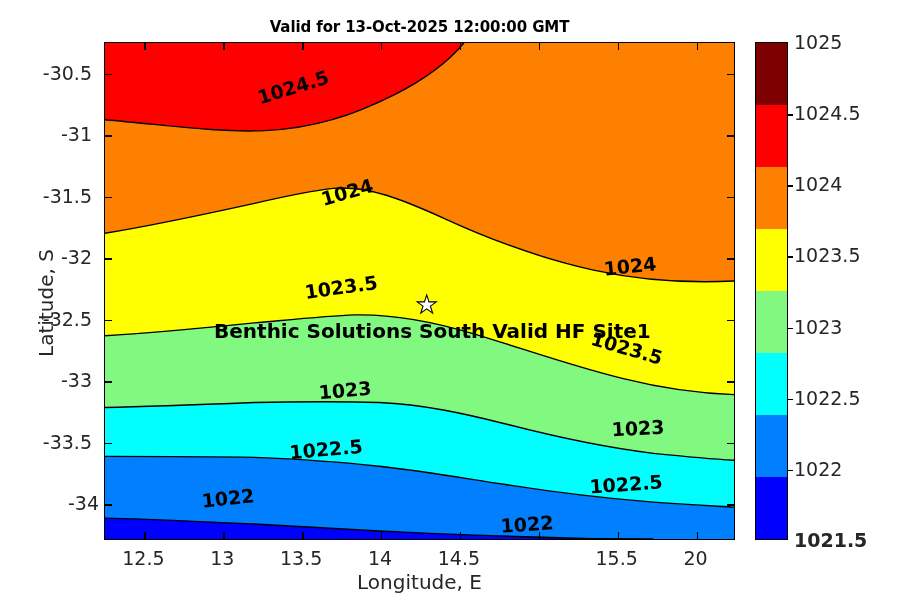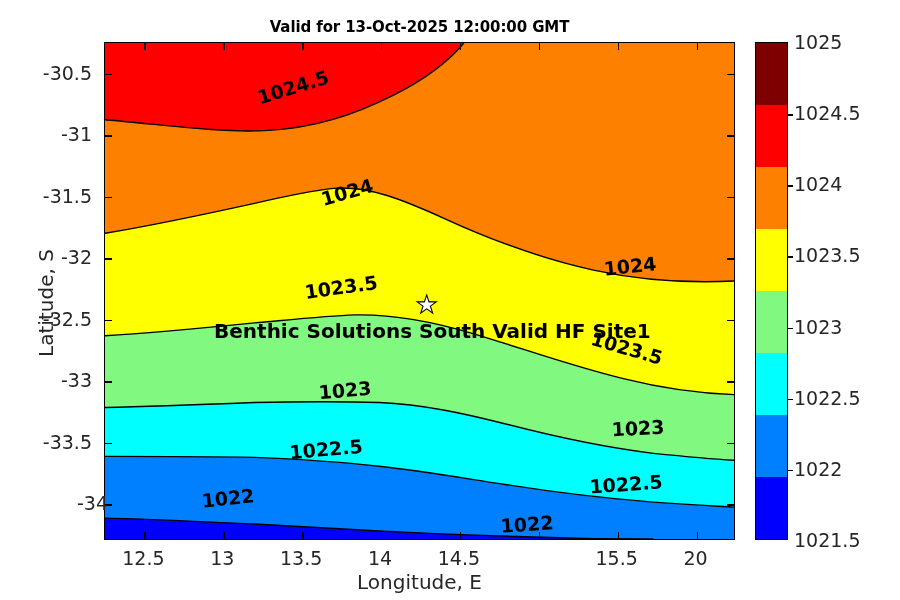--- a/index.html
+++ b/index.html
@@ -229,42 +229,42 @@
     <div class="xtick-label" style="left: 537.812px; top: 561px; margin-top: 36px;">15</div>
     <div class="xtick-label" style="left: 616.688px; top: 547px;">15.5</div>
     <div class="xtick-label" style="left: 695.562px; top: 547px;">20</div>
     <div class="ytick-label" style="left: 0px; width: 92px; top: 72.7407px;">-30.5</div>
     <div class="ytick-label" style="left: 0px; width: 92px; top: 134.222px;">-31</div>
     <div class="ytick-label" style="left: 0px; width: 92px; top: 195.704px;">-31.5</div>
     <div class="ytick-label" style="left: 0px; width: 92px; top: 257.185px;">-32</div>
     <div class="ytick-label" style="left: 0px; width: 92px; top: 318.667px;">-32.5</div>
     <div class="ytick-label" style="left: 0px; width: 92px; top: 380.148px;">-33</div>
     <div class="ytick-label" style="left: 0px; width: 92px; top: 441.63px;">-33.5</div>
-    <div class="ytick-label" style="left: 16px; width: 92px; top: 503.111px;">-34</div>
+    <div class="ytick-label" style="left: 7px; width: 92px; top: 503.111px;">-34</div>
     <div class="contour-label" style="left: 293px; top: 87px; transform: translate(-50%, -50%) rotate(-17deg);">1024.5</div>
     <div class="contour-label" style="left: 347px; top: 192px; transform: translate(-50%, -50%) rotate(-16deg);">1024</div>
     <div class="contour-label" style="left: 630px; top: 266px; transform: translate(-50%, -50%) rotate(-6deg);">1024</div>
     <div class="contour-label" style="left: 341px; top: 287px; transform: translate(-50%, -50%) rotate(-8deg);">1023.5</div>
     <div class="contour-label" style="left: 627px; top: 348px; transform: translate(-50%, -50%) rotate(16deg);">1023.5</div>
     <div class="contour-label" style="left: 345px; top: 390px; transform: translate(-50%, -50%) rotate(-5deg);">1023</div>
     <div class="contour-label" style="left: 638px; top: 428px; transform: translate(-50%, -50%) rotate(-3deg);">1023</div>
     <div class="contour-label" style="left: 326px; top: 449px; transform: translate(-50%, -50%) rotate(-5deg);">1022.5</div>
     <div class="contour-label" style="left: 626px; top: 484px; transform: translate(-50%, -50%) rotate(-4deg);">1022.5</div>
     <div class="contour-label" style="left: 228px; top: 498px; transform: translate(-50%, -50%) rotate(-6deg);">1022</div>
     <div class="contour-label" style="left: 527px; top: 524px; transform: translate(-50%, -50%) rotate(-4deg);">1022</div>
     <div id="site-star" style="left: 415.387px; top: 292.141px;">★</div>
     <div id="site-label" style="left: 432.387px; top: 319.141px;">Benthic Solutions South Valid HF Site1</div>
     <div class="cb-label" style="top: 42px;">1025</div>
     <div class="cb-label" style="top: 113.143px;">1024.5</div>
     <div class="cb-label" style="top: 184.286px;">1024</div>
     <div class="cb-label" style="top: 255.429px;">1023.5</div>
     <div class="cb-label" style="top: 326.571px;">1023</div>
     <div class="cb-label" style="top: 397.714px;">1022.5</div>
     <div class="cb-label" style="top: 468.857px;">1022</div>
-    <div class="cb-label" style="top: 540px;">1021.5</div>
+    <div class="cb-label" style="top: 540px; font-weight: bold;">1021.5</div>
   </div>
 
 <div id="xlabel">Longitude, E</div>
 <div id="ylabel">Latitude, S</div>
 
 <div id="colorbar">
     <div class="cb-band" style="background: rgb(127, 0, 0);"></div>
     <div class="cb-band" style="background: rgb(254, 0, 0);"></div>
     <div class="cb-band" style="background: rgb(254, 128, 0);"></div>
     <div class="cb-band" style="background: rgb(255, 255, 0);"></div>

